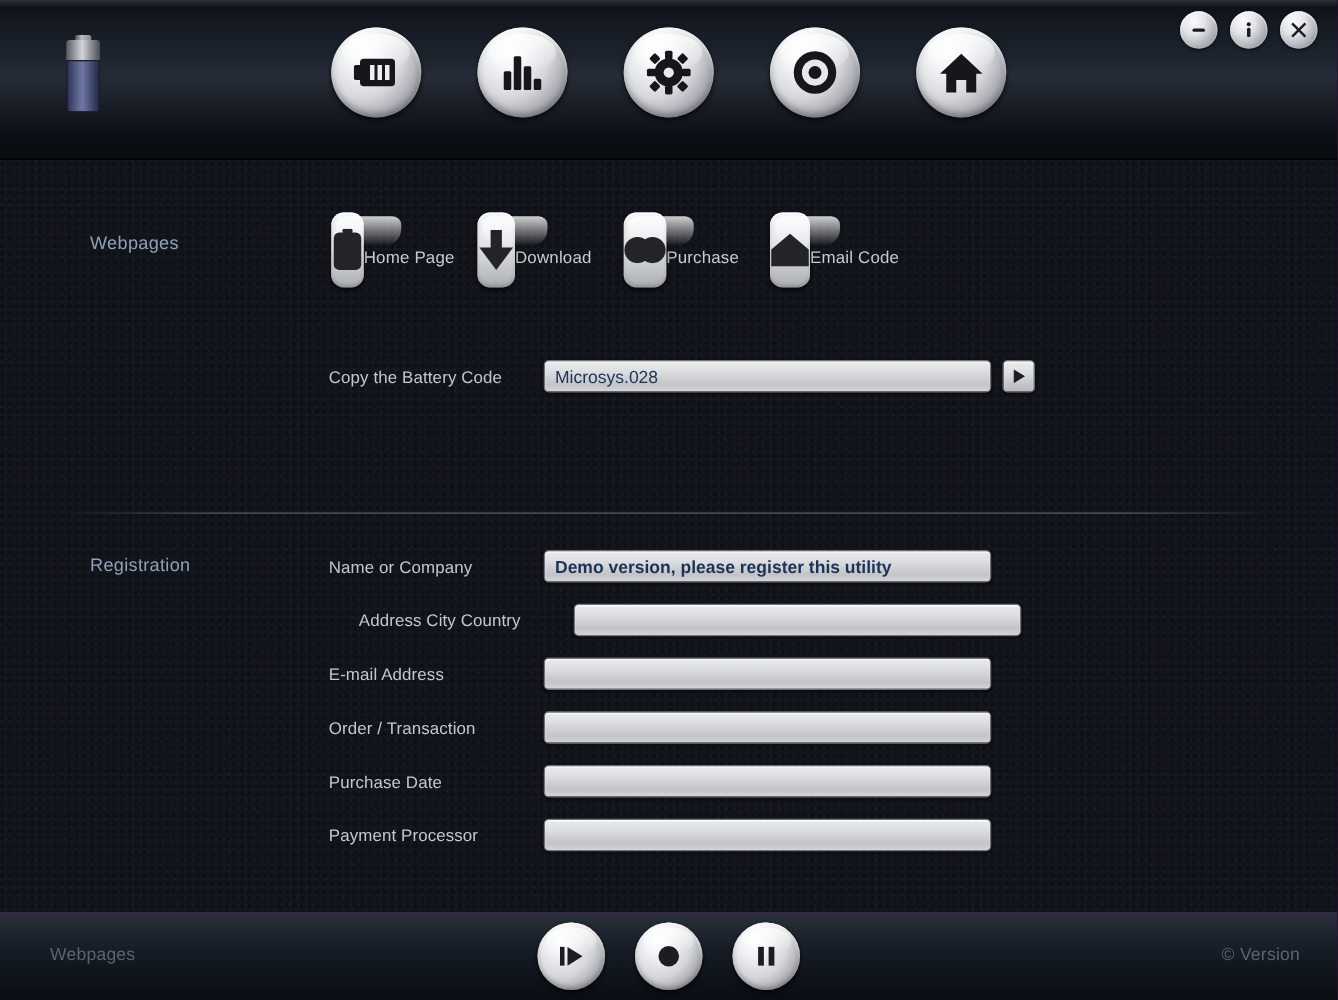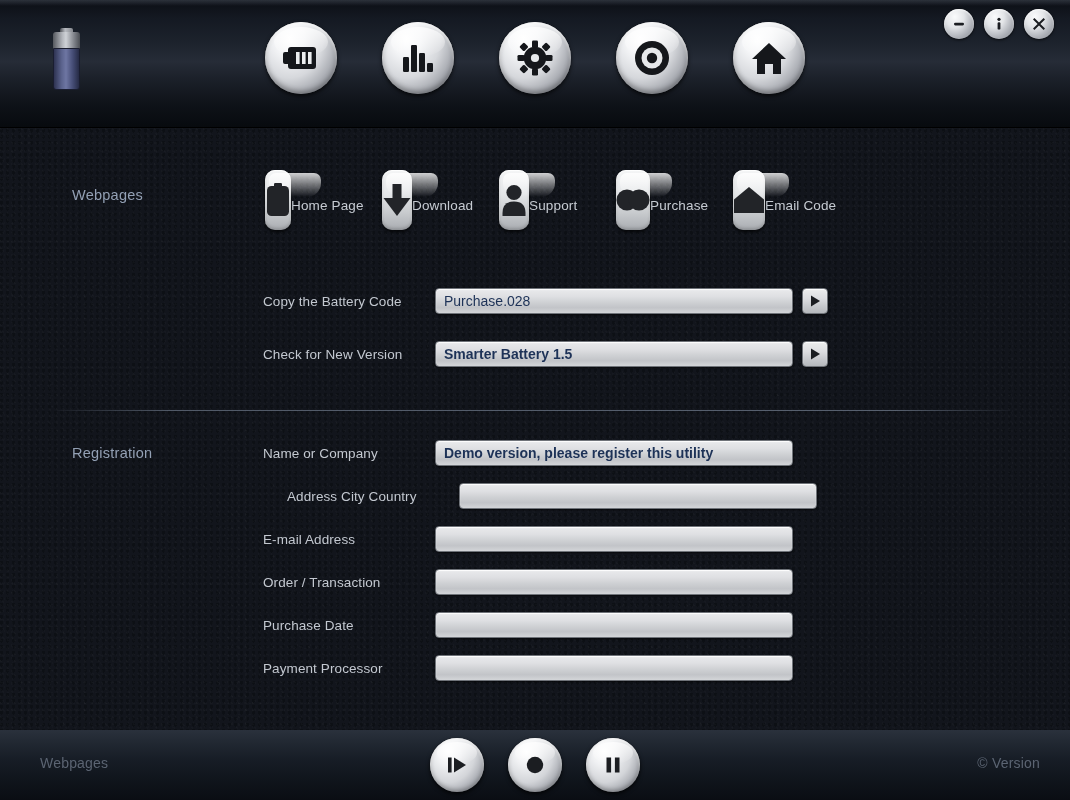--- a/index.html
+++ b/index.html
@@ -408,29 +408,20 @@
       <div class="webicon">
         <div class="tile">
           <svg width="30" height="34" viewBox="0 0 30 34">
             <rect x="10.5" y="1" width="9" height="17" fill="#222428"></rect>
             <path d="M1.5 15 L28.5 15 L15 33 Z" fill="#222428"></path>
           </svg>
         </div>
         <div class="caption">Download</div>
       </div>
 
-      <div class="webicon">
-        <div class="tile">
-          <svg width="30" height="32" viewBox="0 0 30 32">
-            <circle cx="15" cy="8.5" r="7.6" fill="#222428"></circle>
-            <path d="M15 17.5 q11.5 0 11.5 11.5 v3 h-23 v-3 q0 -11.5 11.5 -11.5 z" fill="#222428"></path>
-          </svg>
-        </div>
-        <div class="caption">Support</div>
-      </div>
 
       <div class="webicon">
         <div class="tile">
           <svg width="34" height="22" viewBox="0 0 34 22">
             <circle cx="11" cy="11" r="10.5" fill="#222428"></circle>
             <circle cx="23" cy="11" r="10.5" fill="#222428"></circle>
           </svg>
         </div>
         <div class="caption">Purchase</div>
       </div>
@@ -441,37 +432,28 @@
             <path d="M16 1 L31 13.5 L31 27 L1 27 L1 13.5 Z" fill="#222428"></path>
           </svg>
         </div>
         <div class="caption">Email Code</div>
       </div>
 
     </div>
 
     <div class="field-row" style="left:263px; top:160px;">
       <div class="field-label" style="width:172px;">Copy the Battery Code</div>
-      <div class="txtbox" style="width:358px;">Purchase.028</div>
+      <div class="txtbox" style="width:358px;">Microsys.028</div>
       <div class="goarrow">
         <svg width="11" height="12" viewBox="0 0 11 12">
             <path d="M1 0.5 L10 6 L1 11.5 Z" fill="#1b1d21"></path>
           </svg>
       </div>
     </div>
 
-    <div class="field-row" style="left:263px; top:213px;">
-      <div class="field-label" style="width:172px;">Check for New Version</div>
-      <div class="txtbox bold" style="width:358px;">Smarter Battery 1.5</div>
-      <div class="goarrow">
-        <svg width="11" height="12" viewBox="0 0 11 12">
-            <path d="M1 0.5 L10 6 L1 11.5 Z" fill="#1b1d21"></path>
-          </svg>
-      </div>
-    </div>
 
     <div class="divider"></div>
 
     <div class="section-title" id="section-registration">Registration</div>
 
     <div class="field-row" style="left:263px; top:312px;">
       <div class="field-label" style="width:172px;">Name or Company</div>
       <div class="txtbox bold" style="width:358px;">Demo version, please register this utility</div>
     </div>
 

